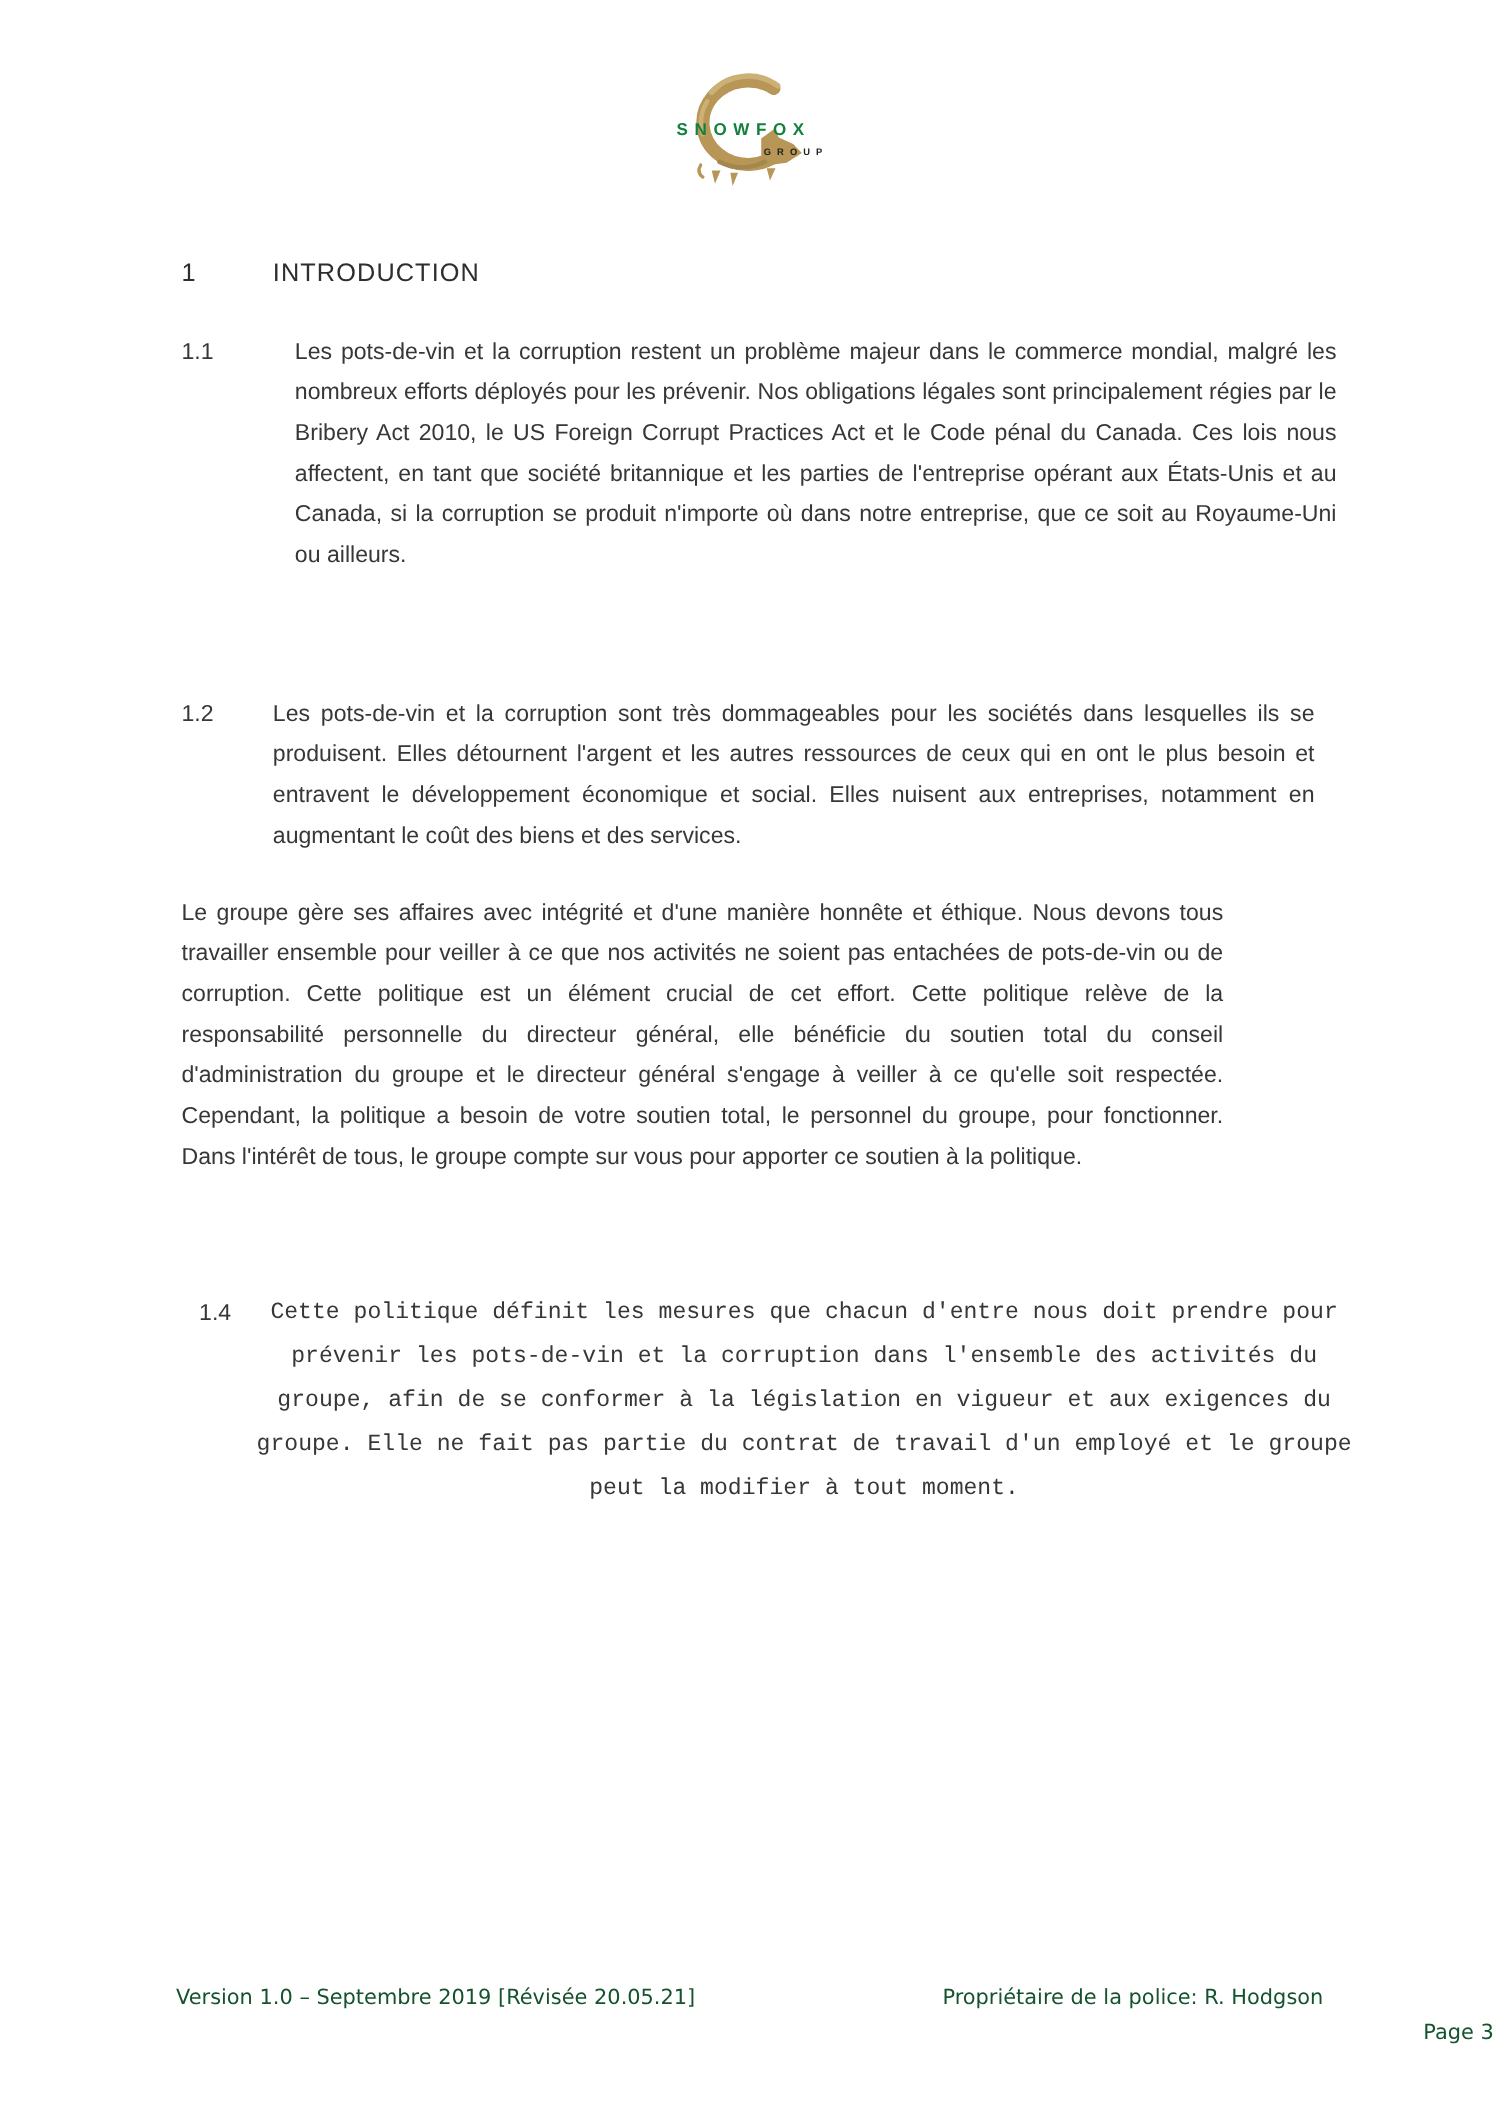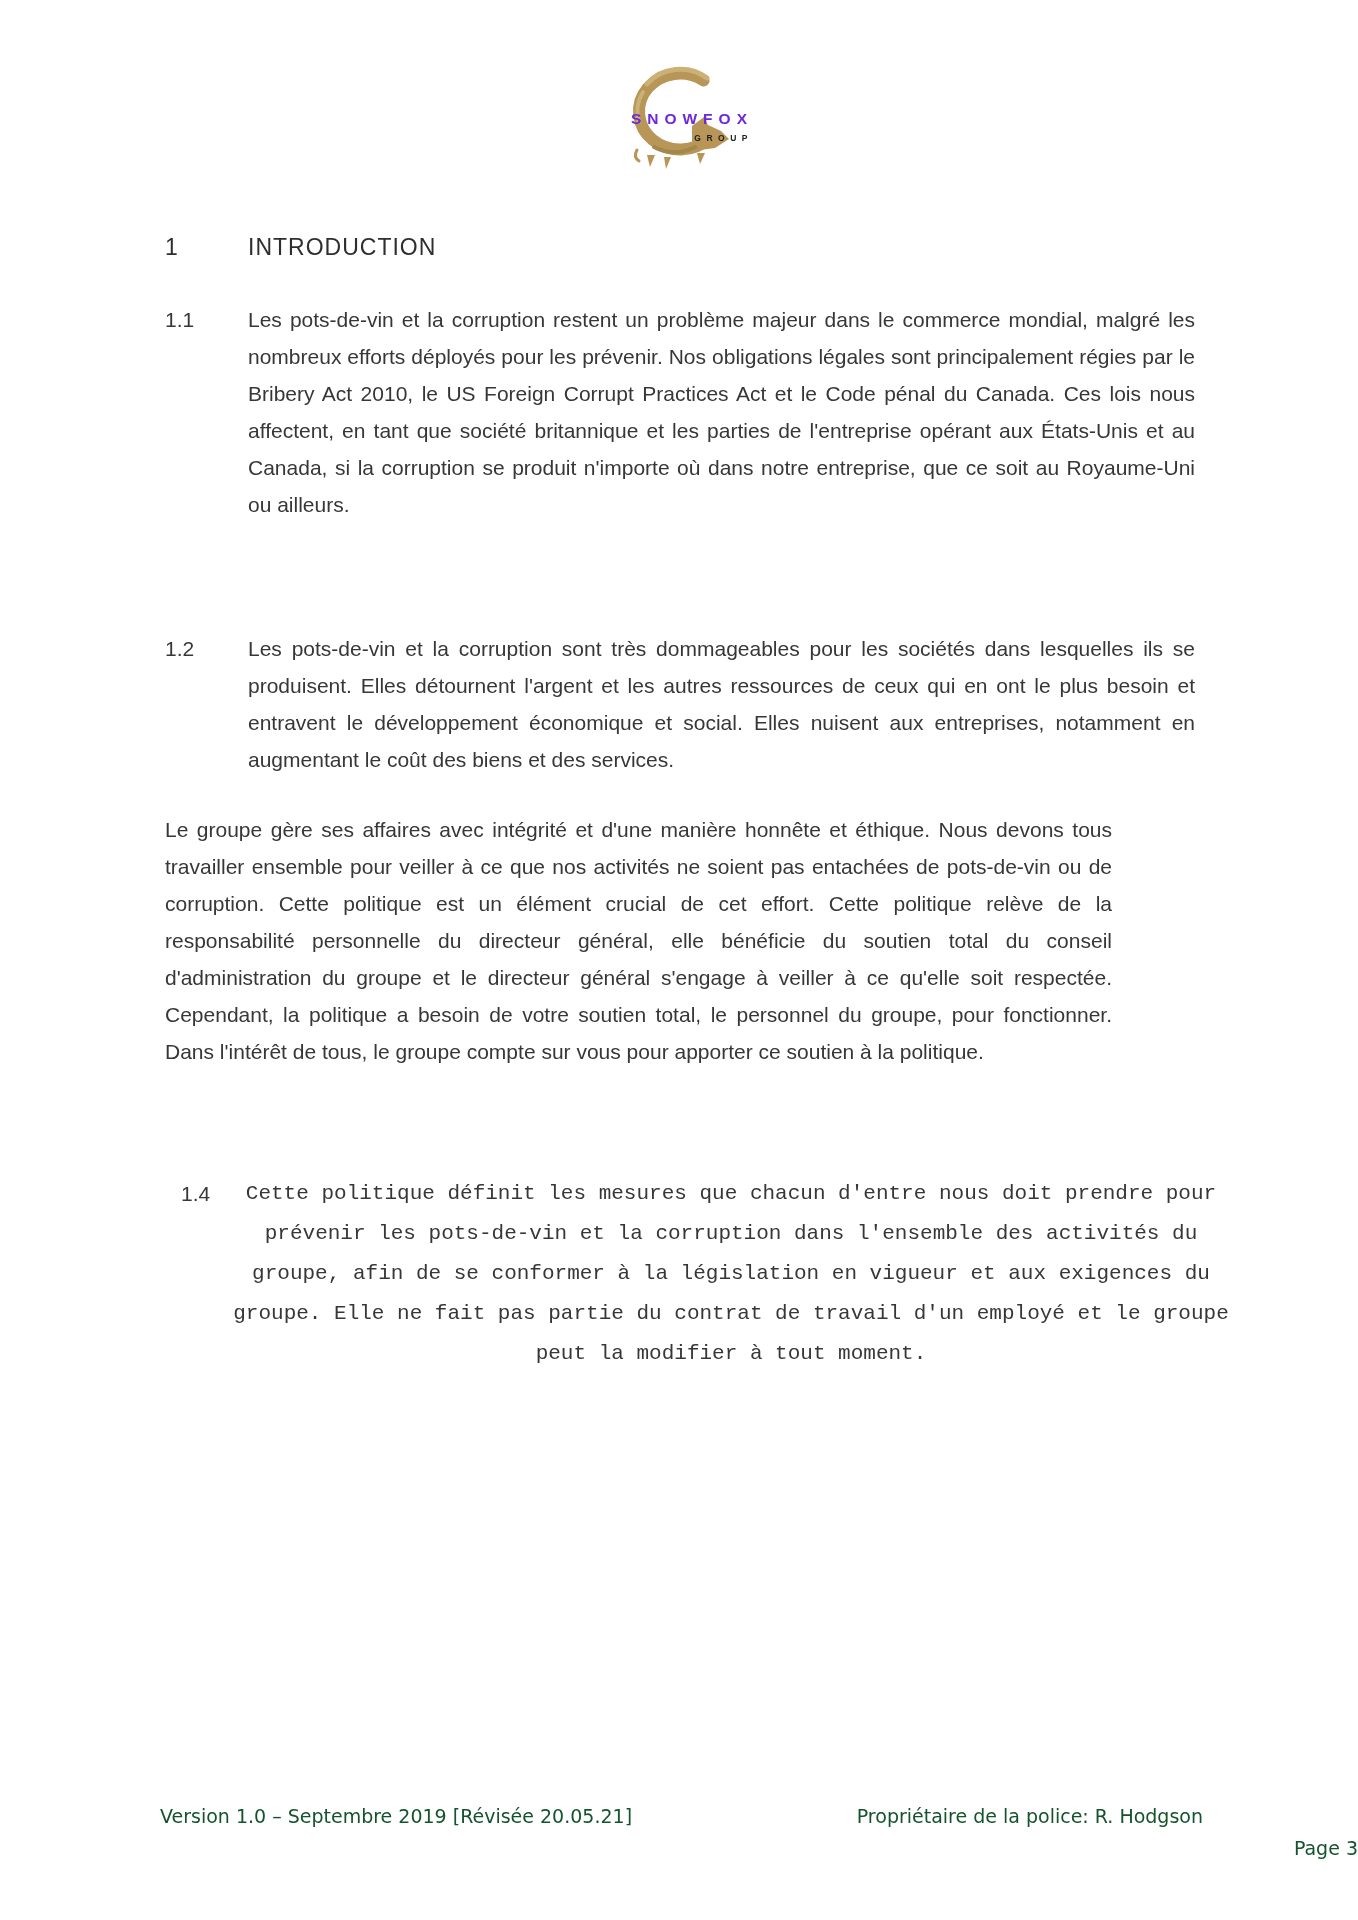--- a/index.html
+++ b/index.html
@@ -12,24 +12,24 @@
   }
 
   
   .logo {
     position: absolute; left: 609px; top: 62px;
     width: 144px; height: 114px;
   }
   .logo svg { position: absolute; left: 0; top: 0; }
   .logo-brand {
     position: absolute; left: 0; top: 49px; width: 100%;
-    text-align: right;
+    text-align: left;
     font-size: 15.5px; font-weight: 600;
     letter-spacing: 6px; padding-left: 6px; box-sizing: border-box;
-    color: #6d28d9;
+    color: #15803d;
     line-height: 15px;
     white-space: nowrap;
   }
   .logo-group {
     position: absolute; left: 0; top: 72px; width: 100%;
     text-align: right;
     font-size: 8.5px; font-weight: 600;
     letter-spacing: 5.5px; padding-left: 5.5px; box-sizing: border-box;
     color: #21211f;
     line-height: 9px;
@@ -49,21 +49,21 @@
   
   .para {
     position: absolute; left: 165px;
     display: flex;
     font-size: 21px; line-height: 37px;
     color: #373737;
   }
   .para .num { width: 83px; flex: none; }
   .para .body { width: 947px; text-align: justify; }
 
-  .p11 { top: 301px; }
+  .p11 { top: 301px; gap: 20px; }
   .p12 { top: 598px; margin-top: 32px; }
   .p13 { top: 811px; }
   .p14 { left: 153px; top: 1174px; line-height: 40px; }
   .p14 .num { width: 44px; margin-left: 28px; }
   .p14 .body { width: 1012px; text-align: center; font-family: Liberation Mono, monospace; }
 
   
   .footer-left, .footer-right, .footer-page {
     position: absolute;
     font-family: "DejaVu Sans", sans-serif;

